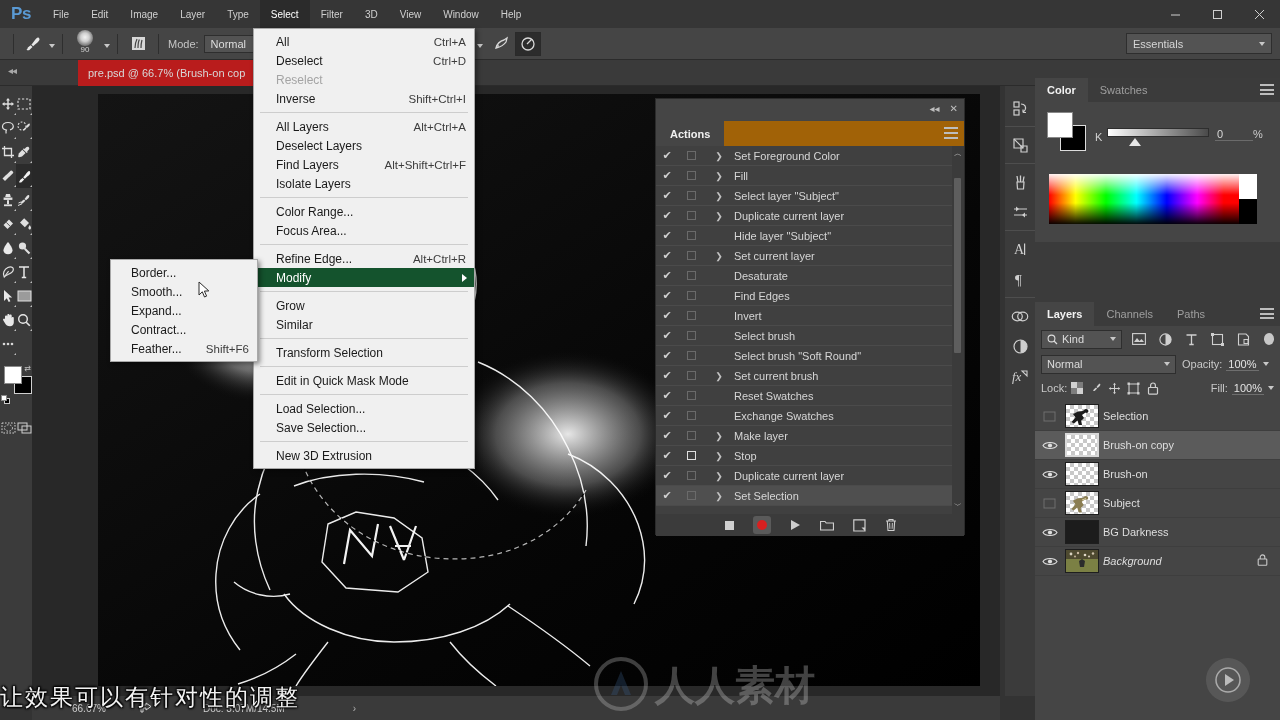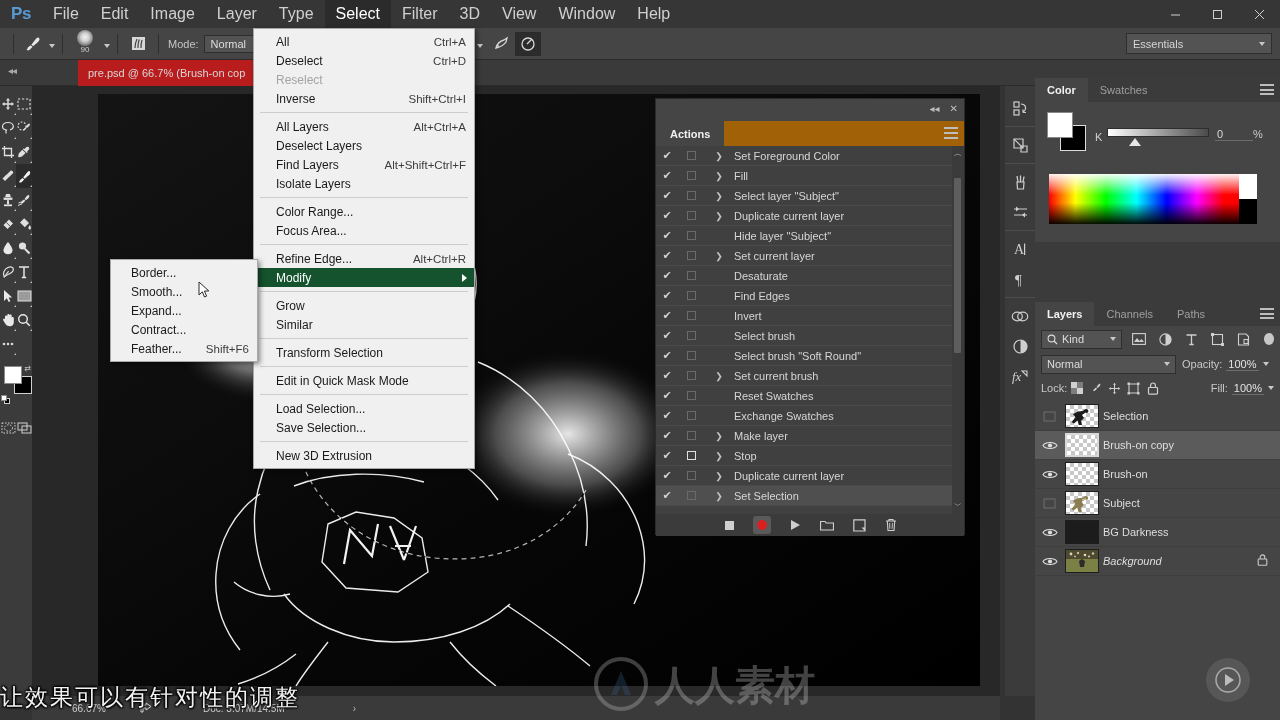--- a/index.html
+++ b/index.html
@@ -18,21 +18,21 @@
     position:absolute; left:0; top:0; width:1280px; height:28px;
     background:#363636; display:flex; align-items:center;
   }
   .ps-logo {
     width:42px; height:28px; display:flex; align-items:center; justify-content:center;
     color:#5a9ad4; font-weight:bold; font-size:17px; letter-spacing:-0.5px;
     font-family:"Liberation Sans", sans-serif;
   }
   .menu-item {
     height:28px; padding:0 11px; display:flex; align-items:center;
-    color:#d0d0d0; font-size:16px; cursor:default; white-space:nowrap;
+    color:#d0d0d0; font-size:10px; cursor:default; white-space:nowrap;
   }
   .menu-item.active { background:#2b2b2b; color:#ffffff; }
 
   .winbtns { position:absolute; right:0; top:0; height:28px; display:flex; }
   .winbtn { width:42px; height:28px; display:flex; align-items:center; justify-content:center; color:#cfcfcf; font-size:13px; }
 
   
   .optionsbar {
     position:absolute; left:0; top:28px; width:1280px; height:32px;
     background:#454545; border-bottom:1px solid #2b2b2b;

